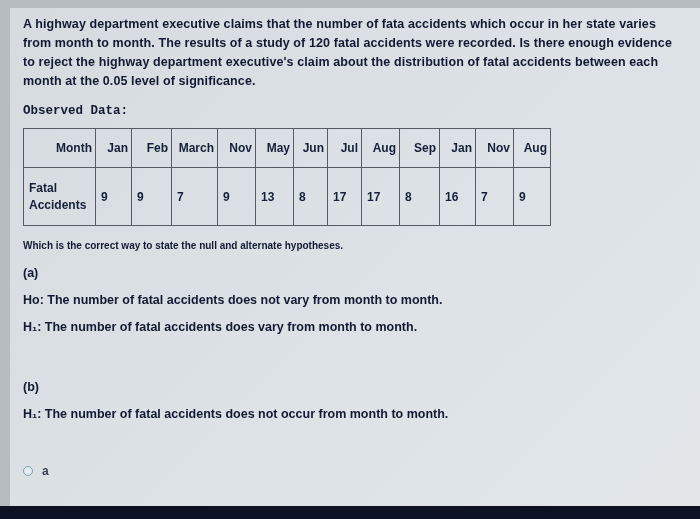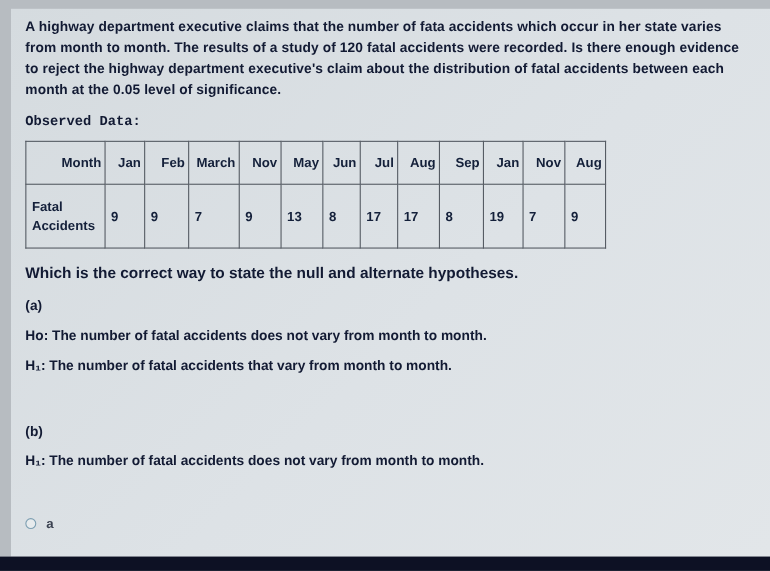--- a/index.html
+++ b/index.html
@@ -49,21 +49,21 @@
     padding: 2px 3px 2px 5px;
     vertical-align: middle;
     overflow: hidden;
     font-weight: 600;
   }
   table.obs tr.hdr td { height: 34px; text-align: right; }
   table.obs tr.dat td { height: 53px; }
   .rowlabel { line-height: 17px; }
   .prompt {
     margin: 14px 0 0 0;
-    font-size: 14px;
+    font-size: 10px;
     font-weight: 600;
   }
   .opt-label {
     margin: 15px 0 0 0;
     font-size: 12.5px;
     font-weight: 600;
   }
   .hyp {
     margin: 13px 0 0 0;
     font-size: 12.5px;
@@ -147,38 +147,38 @@
       <td class="rowlabel">Fatal Accidents</td>
       <td>9</td>
       <td>9</td>
       <td>7</td>
       <td>9</td>
       <td>13</td>
       <td>8</td>
       <td>17</td>
       <td>17</td>
       <td>8</td>
-      <td>19</td>
+      <td>16</td>
       <td>7</td>
       <td>9</td>
     </tr>
   </tbody>
     </table>
 
   <p class="prompt">Which is the correct way to state the null and alternate hypotheses.</p>
 
   <div class="option option-a">
     <p class="opt-label">(a)</p>
     <p class="hyp">Ho: The number of fatal accidents does not vary from month to month.</p>
-    <p class="hyp">H₁: The number of fatal accidents that vary from month to month.</p>
+    <p class="hyp">H₁: The number of fatal accidents does vary from month to month.</p>
   </div>
 
   <div class="option option-b">
     <p class="opt-label" style="margin-top:0">(b)</p>
-    <p class="hyp">H₁: The number of fatal accidents does not vary from month to month.</p>
+    <p class="hyp">H₁: The number of fatal accidents does not occur from month to month.</p>
   </div>
 
   <div class="choices">
     <div class="choice">
       <span class="radio"></span>
       <span class="choice-letter">a</span>
     </div>
 
   </div>
 

